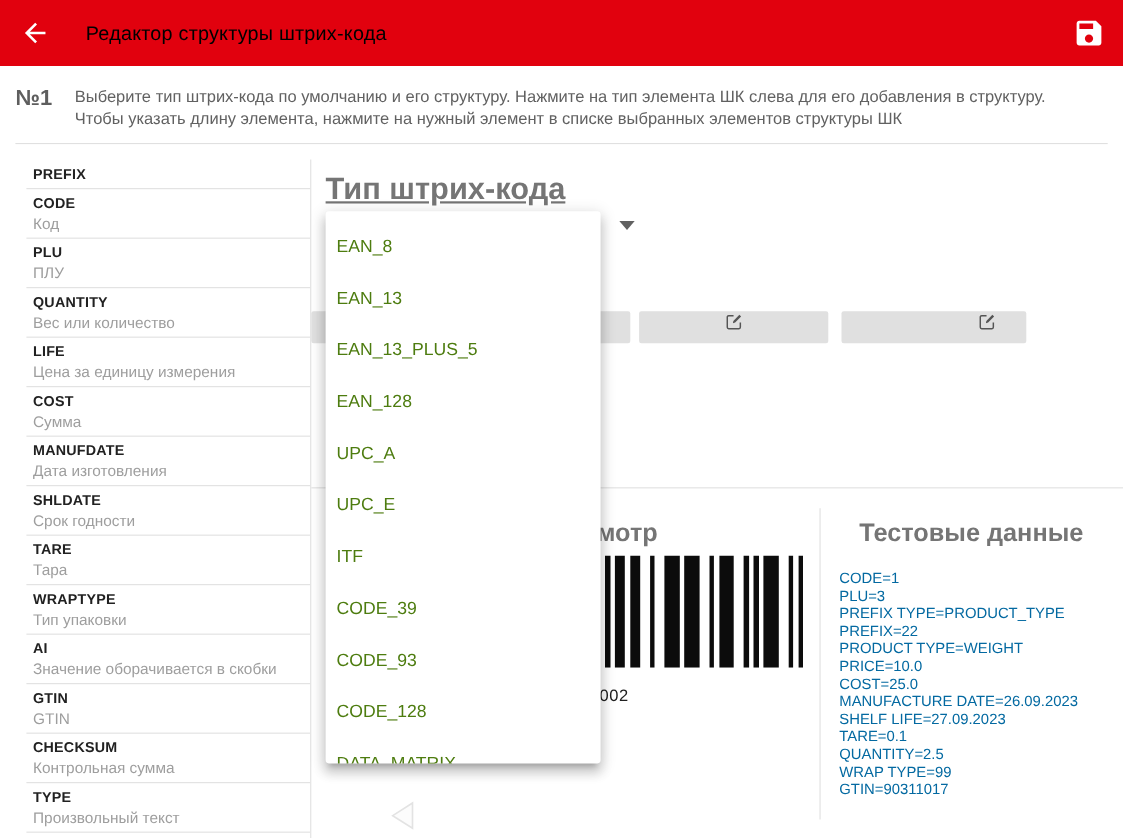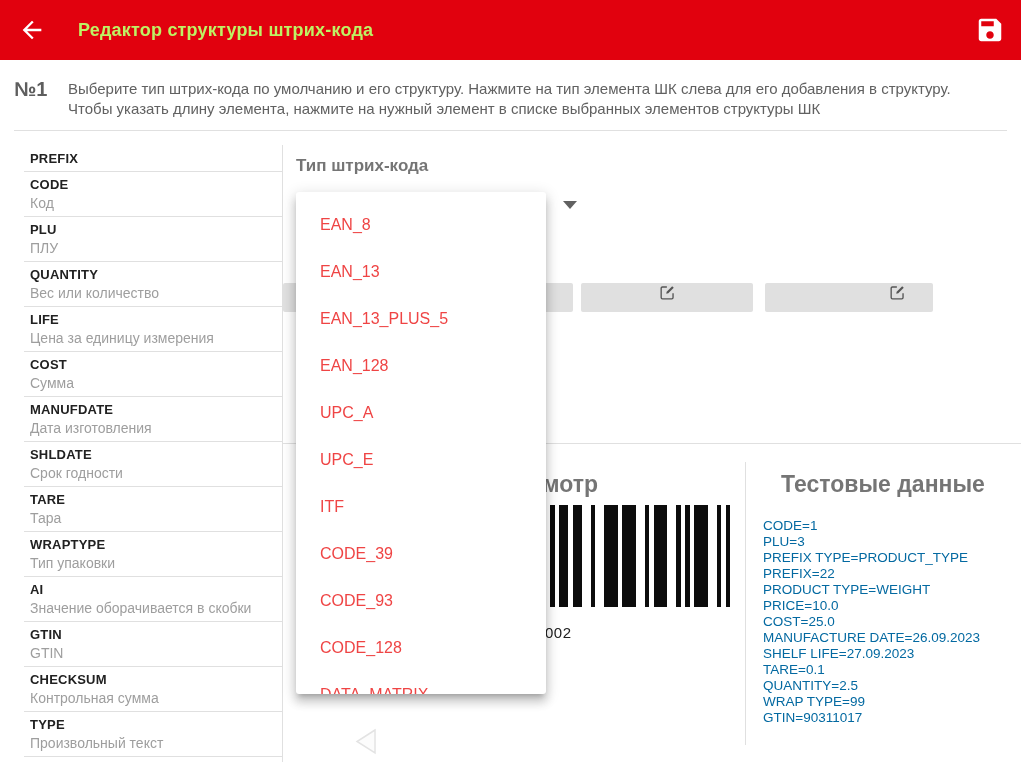--- a/index.html
+++ b/index.html
@@ -5,38 +5,38 @@
   * { margin:0; padding:0; box-sizing:border-box; }
   html,body { background:#fff; }
   body { font-family:"Liberation Sans", sans-serif; }
   .app { position:relative; width:1021px; height:762px; background:#ffffff; overflow:hidden; }
 
   
   .appbar { position:absolute; left:0; top:0; width:1021px; height:60px; background:#e1010e;
             display:flex; align-items:center; }
   .appbar .back-btn { position:absolute; left:18px; top:16px; width:30px; height:28px; cursor:pointer; }
   .appbar .title { position:absolute; left:78px; top:0; height:60px; display:flex; align-items:center;
-                   color:#bef264; font-size:18px; font-weight:bold; letter-spacing:.2px; }
+                   color:#000000; font-size:18px; font-weight:normal; letter-spacing:.2px; }
   .appbar .save-btn { position:absolute; left:975px; top:15px; width:30px; height:30px; cursor:pointer; }
 
   
   .step-no { position:absolute; left:14px; top:78px; font-size:20px; font-weight:bold; color:#5e5e5e; }
   .instruction { position:absolute; left:68px; top:79px; width:900px; font-size:15px; line-height:19.5px;
                  color:#616161; }
   .divider-h { position:absolute; left:14px; top:130px; width:993px; height:1px; background:#e0e0e0; }
 
   
   .sidebar { position:absolute; left:0; top:146px; width:282px; }
   .sb-item { margin-left:24px; padding:6px 0 5px 6px; border-bottom:1px solid #e0e0e0; cursor:pointer; }
   .sb-item .sb-label { font-size:13px; line-height:14px; font-weight:bold; color:#212121; letter-spacing:.2px; }
   .sb-item .sb-desc { font-size:14px; line-height:15px; color:#9e9e9e; margin-top:4px; }
   .divider-v-sidebar { position:absolute; left:282px; top:145px; width:1px; height:617px; background:#e0e0e0; }
 
   
-  .main-heading { position:absolute; left:296px; top:156px; font-size:17px; font-weight:bold; color:#757575; }
+  .main-heading { position:absolute; left:296px; top:156px; font-size:28px; font-weight:bold; color:#757575;text-decoration:underline; }
   .select-caret { position:absolute; left:563px; top:201px; width:0; height:0; cursor:pointer;
                   border-left:7px solid transparent; border-right:7px solid transparent; border-top:8px solid #616161; }
 
   
   .chip { position:absolute; top:283px; height:29px; background:#e0e0e0; border-radius:2px;
           display:flex; align-items:center; padding:0 26px; gap:17px; font-size:14.5px; color:#212121;
           cursor:pointer; overflow:hidden; white-space:nowrap;flex-direction:column; }
   .chip .cicon { width:19px; height:19px; flex:0 0 auto; cursor:pointer; }
   .chip-0 { left:283px; width:290px; justify-content:space-between; }
   .chip-1 { left:581px; width:172px; }
@@ -54,21 +54,21 @@
 
   
   .test-title { position:absolute; left:745px; top:471px; width:276px; text-align:center;
                 font-size:23px; font-weight:bold; color:#757575; }
   .test-lines { position:absolute; left:763px; top:518px; font-size:13.5px; line-height:16px; color:#0369a1; }
 
   
   .menu { position:absolute; left:296px; top:192px; width:250px; height:502px; background:#ffffff;
           border-radius:3px; overflow:hidden; padding-top:9px; z-index:20;
           box-shadow:0 5px 5px -3px rgba(0,0,0,.2), 0 8px 10px 1px rgba(0,0,0,.14), 0 3px 14px 2px rgba(0,0,0,.12); }
-  .menu-item { height:47px; line-height:47px; padding-left:24px; font-size:16px; color:#ef4444; cursor:pointer; }
+  .menu-item { height:47px; line-height:47px; padding-left:10px; font-size:16px; color:#4d7c0f; cursor:pointer; }
 </style>
 </head>
 <body>
 
 <div class="app">
 
   <div class="appbar">
     <div class="back-btn">
       <svg viewBox="0 0 24 24" width="28" height="28">
         <path d="M20 11H7.83l5.59-5.59L12 4l-8 8 8 8 1.41-1.41L7.83 13H20v-2z" fill="#ffffff"></path>

